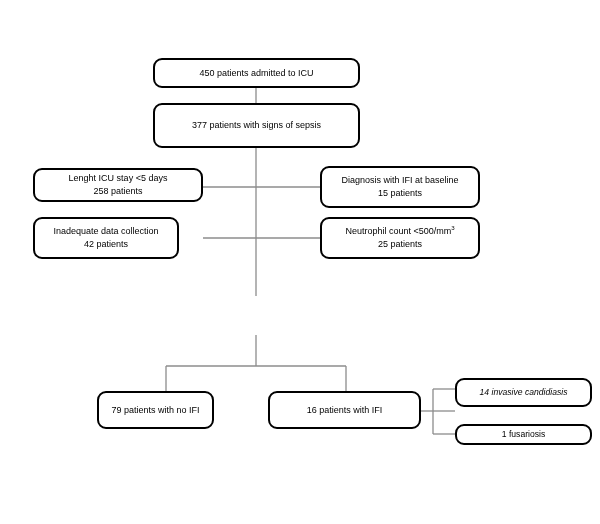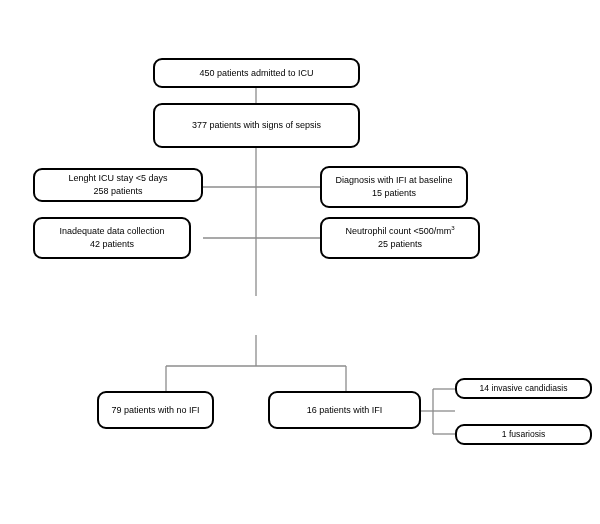--- a/index.html
+++ b/index.html
@@ -76,45 +76,45 @@
 
   <div class="node" style="left:153px; top:103px; width:207px; height:45px;">
     <span>377 patients with signs of sepsis</span>
   </div>
 
   <div class="node" style="left:33px; top:168px; width:170px; height:34px;">
     <span>Lenght ICU stay &lt;5 days</span>
     <span class="line2">258 patients</span>
   </div>
 
-  <div class="node" style="left:320px; top:166px; width:148px; height:42px;">
+  <div class="node" style="left:320px; top:166px; width:160px; height:42px;">
     <span>Diagnosis  with IFI at baseline</span>
     <span class="line2">15 patients</span>
   </div>
 
-  <div class="node" style="left:33px; top:217px; width:158px; height:42px;">
+  <div class="node" style="left:33px; top:217px; width:146px; height:42px;">
     <span>Inadequate data collection</span>
     <span class="line2">42 patients</span>
   </div>
 
   <div class="node" style="left:320px; top:217px; width:160px; height:42px;">
     <span><span>Neutrophil count &lt;500/mm</span><sup>3</sup></span>
     <span class="line2">25 patients</span>
   </div>
 
 
   <div class="node" style="left:97px; top:391px; width:117px; height:38px;">
     <span>79 patients with no IFI</span>
   </div>
 
   <div class="node" style="left:268px; top:391px; width:153px; height:38px;">
     <span>16 patients with IFI</span>
   </div>
 
-  <div class="node small" style="left:455px; top:378px; width:137px; height:21px;">
+  <div class="node small" style="left:455px; top:378px; width:137px; height:29px;font-style:italic;">
     <span>14 invasive candidiasis</span>
   </div>
 
 
   <div class="node small" style="left:455px; top:424px; width:137px; height:21px;">
     <span>1 fusariosis</span>
   </div>
 
 </div>
 

